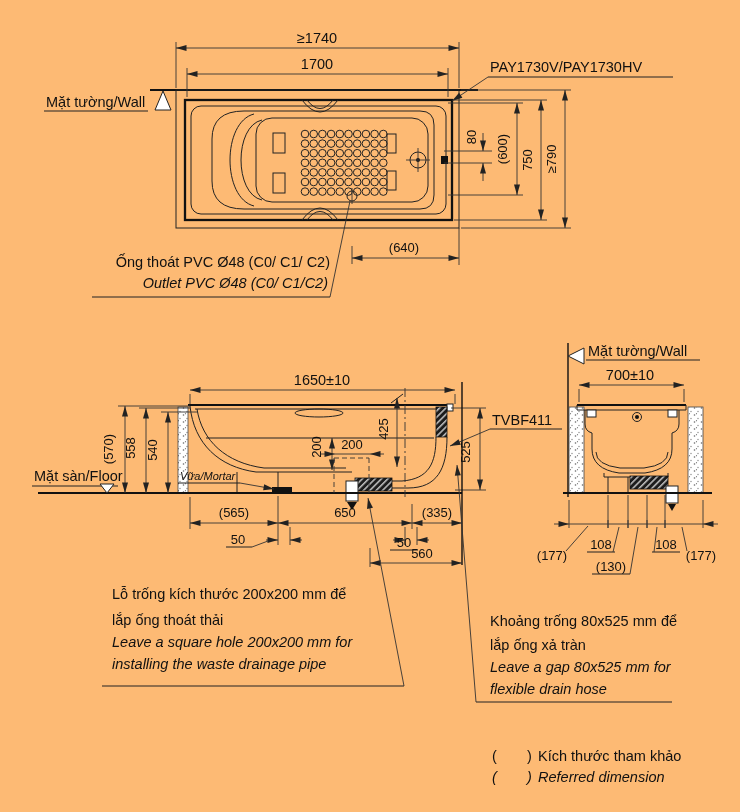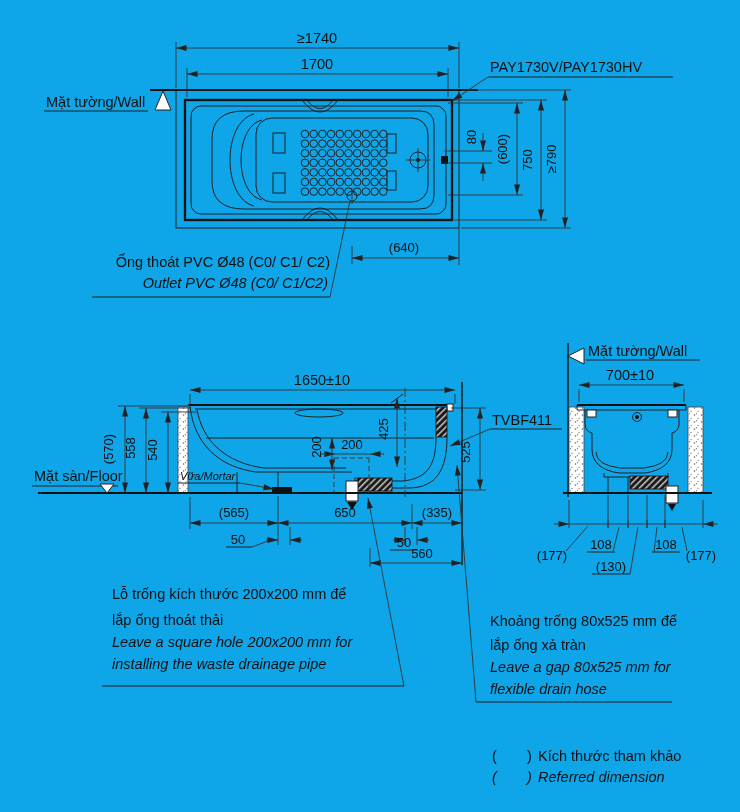--- a/index.html
+++ b/index.html
@@ -1,16 +1,16 @@
 <!DOCTYPE html>
 <html><head>
 <meta charset="utf-8">
 <style>
   html,body{margin:0;padding:0;background:#fff;}
-  .canvas{width:740px;height:812px;background:#0ea5e9;position:relative;overflow:hidden;}
+  .canvas{width:740px;height:812px;background:#fdba74;position:relative;overflow:hidden;}
   svg{font-family:"Liberation Sans","DejaVu Sans",sans-serif;}
   .ln{stroke:#222;stroke-width:1;fill:none;}
   .med{stroke:#111;stroke-width:1.8;fill:none;}
   .thk{stroke:#111;stroke-width:2.3;fill:none;}
   .flr{stroke:#111;stroke-width:2.2;fill:none;}
   .dim{stroke:#333;stroke-width:0.9;fill:none;}
   .dash{stroke-dasharray:5 3;}
   .dashdot{stroke-dasharray:9 3 2 3;}
   .txt{fill:#111;font-size:13px;}
   .t14{font-size:14.5px;}

